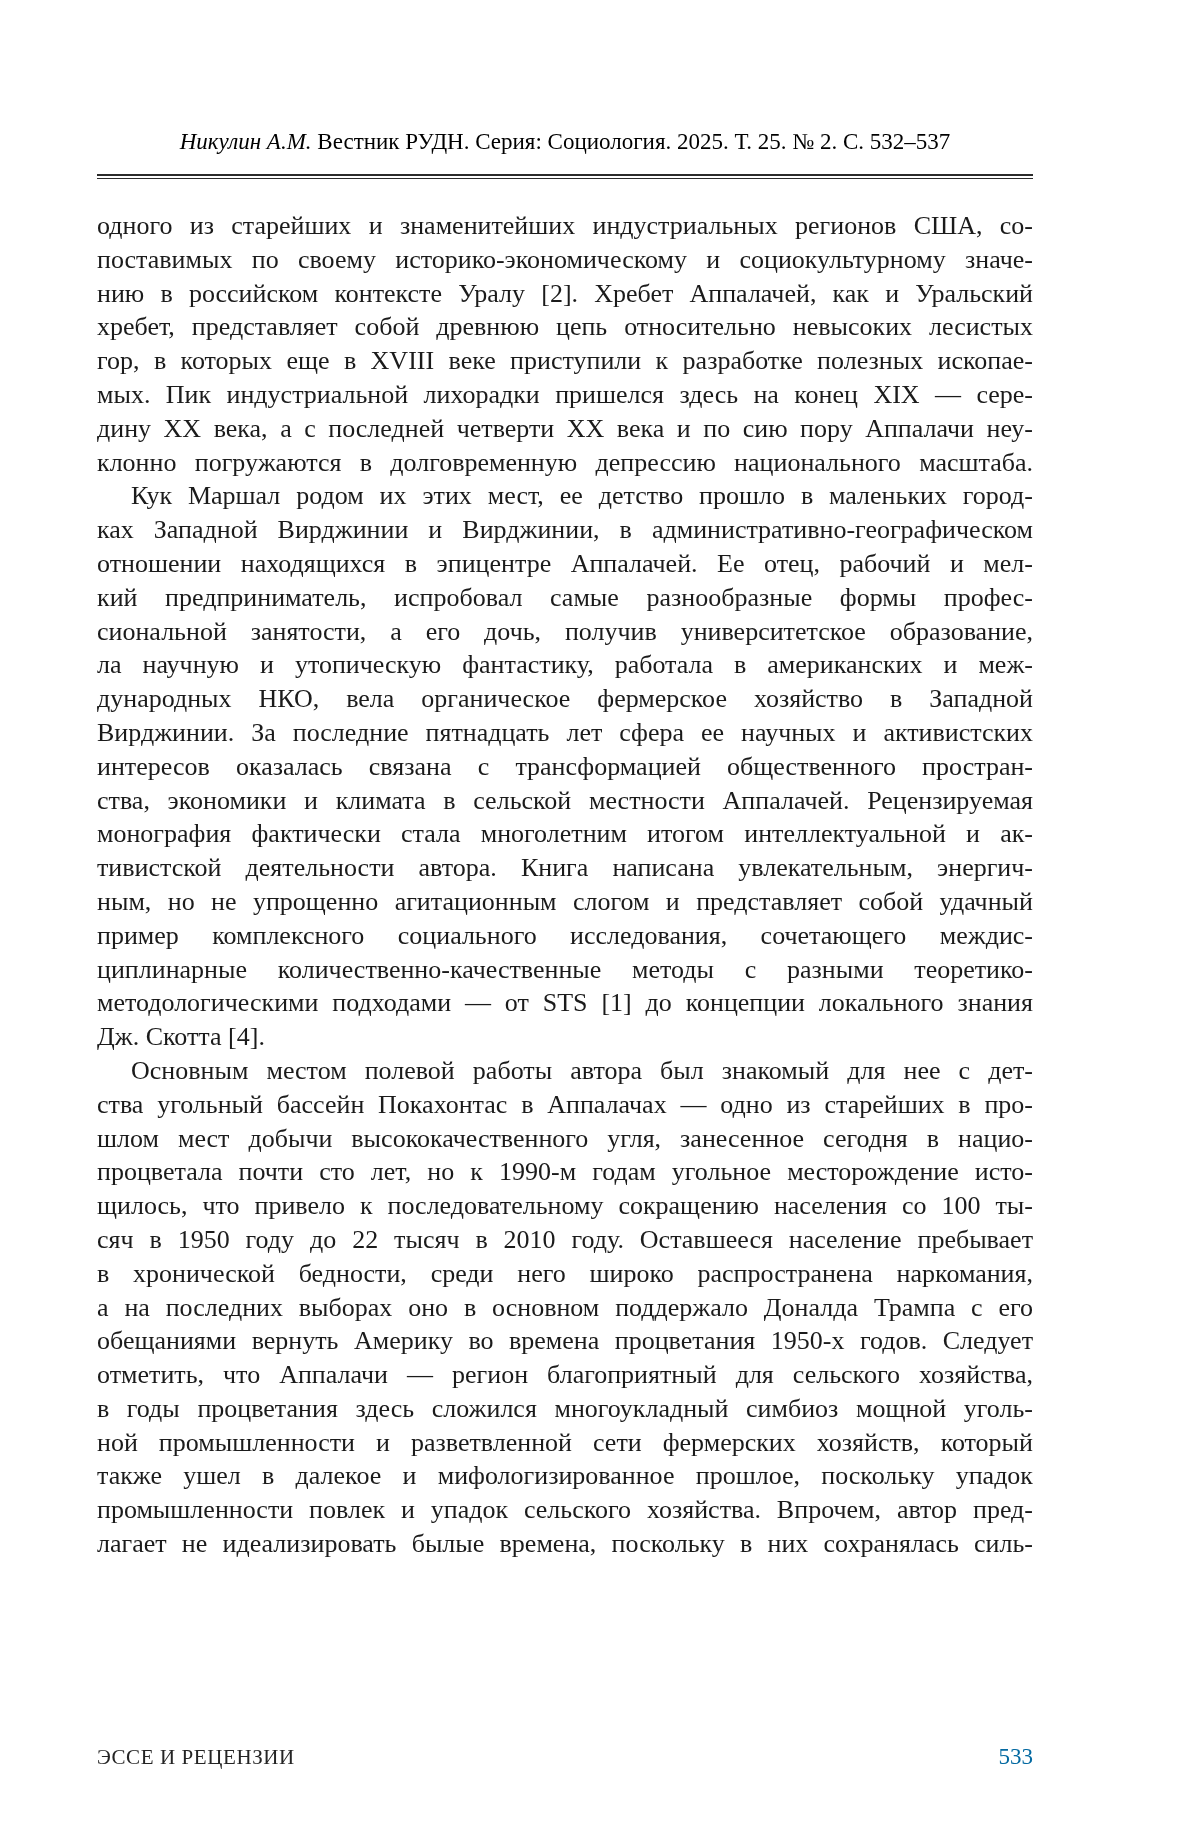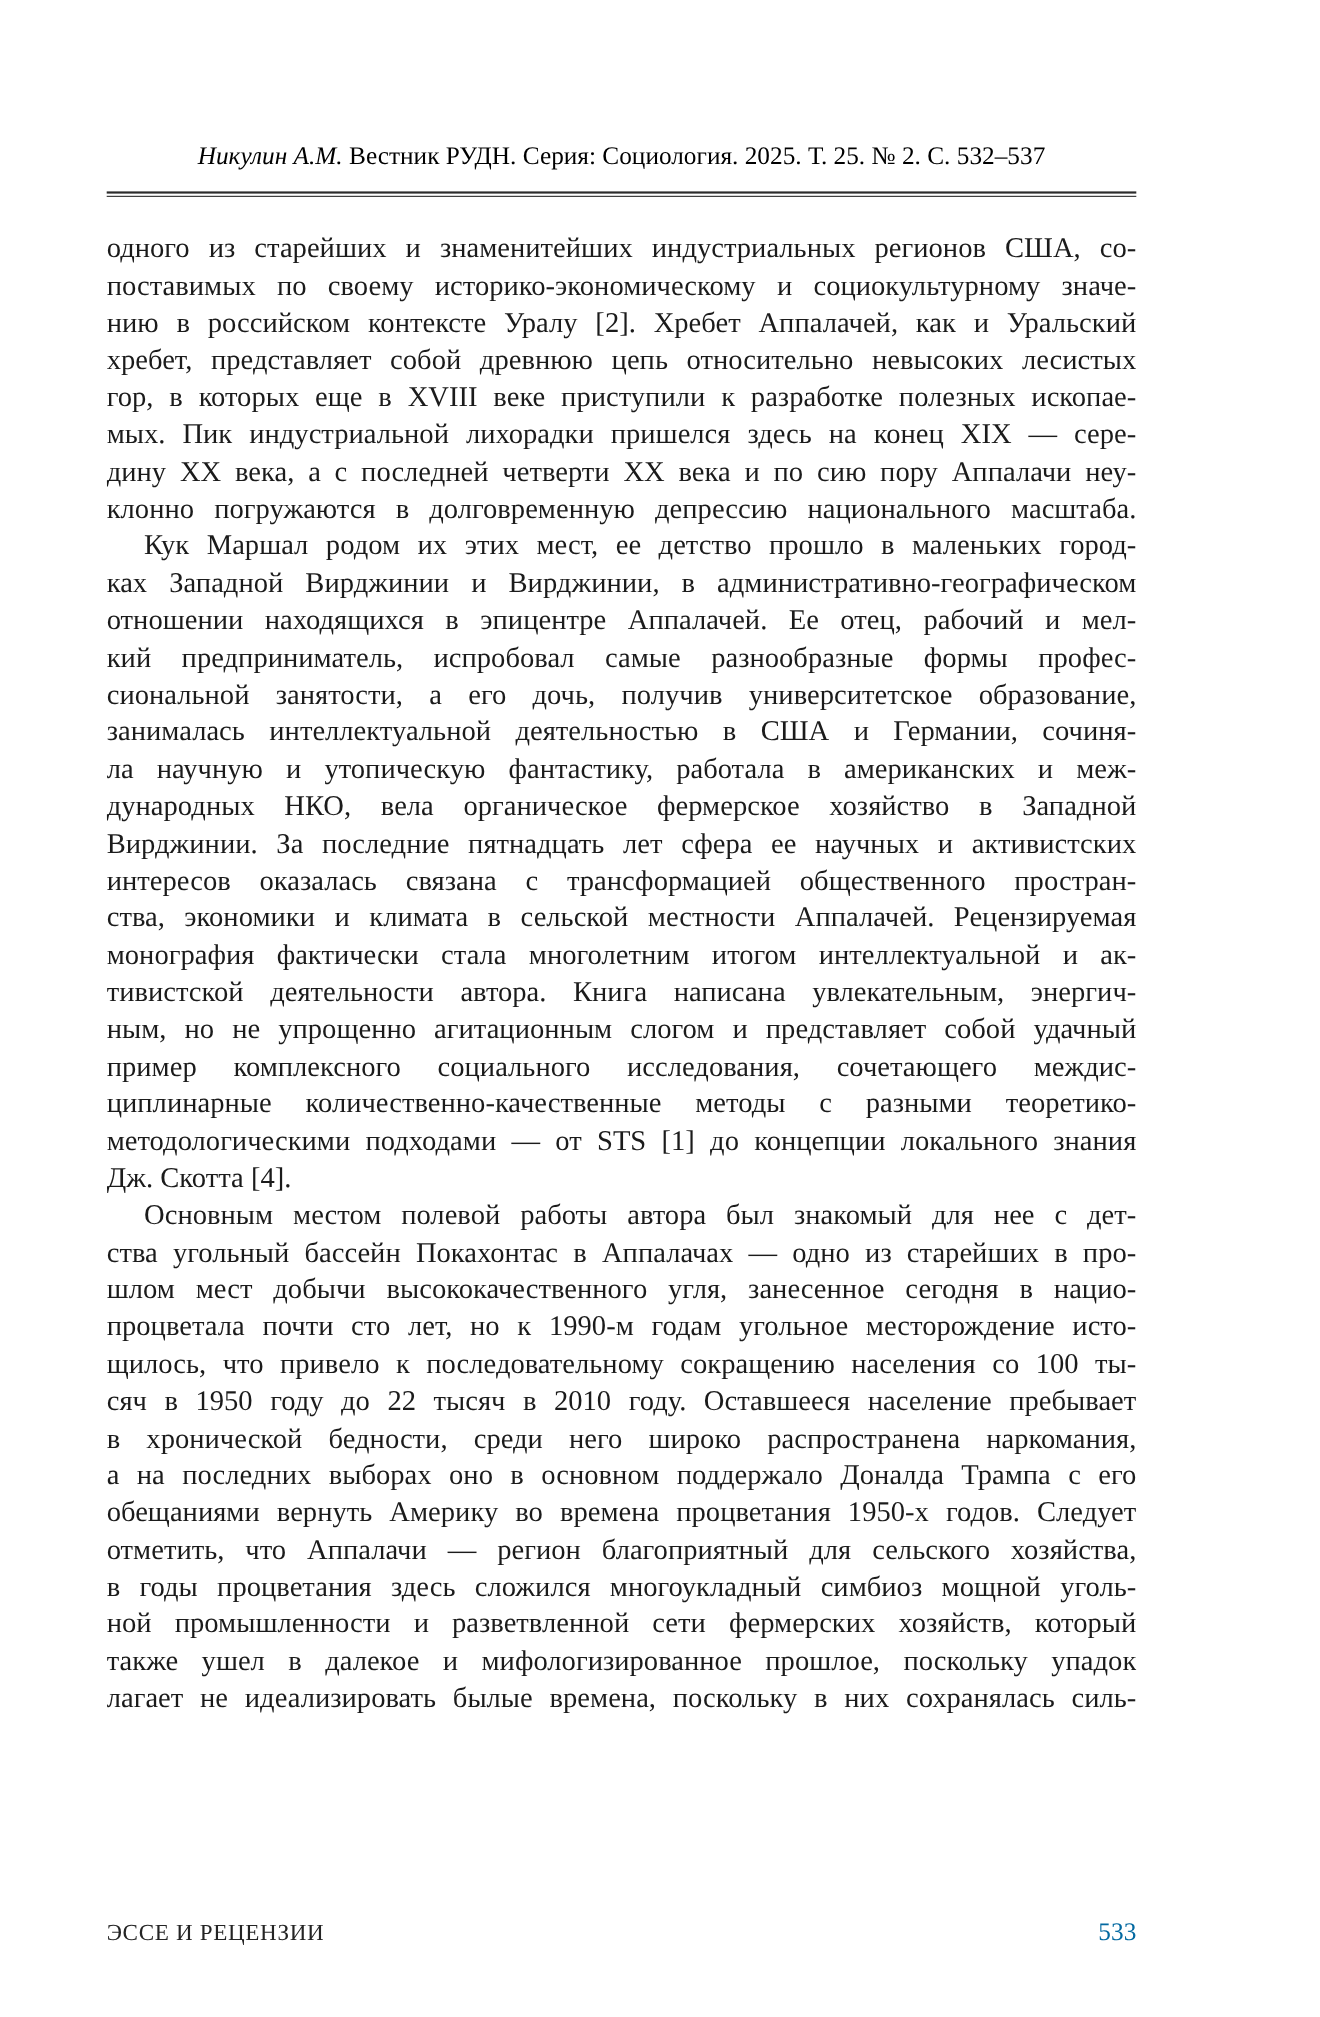--- a/index.html
+++ b/index.html
@@ -95,21 +95,20 @@
       <div class="line">хребет, представляет собой древнюю цепь относительно невысоких лесистых</div>
       <div class="line">гор, в которых еще в XVIII веке приступили к разработке полезных ископае-</div>
       <div class="line">мых. Пик индустриальной лихорадки пришелся здесь на конец XIX — сере-</div>
       <div class="line">дину XX века, а с последней четверти XX века и по сию пору Аппалачи неу-</div>
       <div class="line">клонно погружаются в долговременную депрессию национального масштаба.</div>
       <div class="line indent">Кук Маршал родом их этих мест, ее детство прошло в маленьких город-</div>
       <div class="line">ках Западной Вирджинии и Вирджинии, в административно-географическом</div>
       <div class="line">отношении находящихся в эпицентре Аппалачей. Ее отец, рабочий и мел-</div>
       <div class="line">кий предприниматель, испробовал самые разнообразные формы профес-</div>
       <div class="line">сиональной занятости, а его дочь, получив университетское образование,</div>
-      <div class="line">занималась интеллектуальной деятельностью в США и Германии, сочиня-</div>
       <div class="line">ла научную и утопическую фантастику, работала в американских и меж-</div>
       <div class="line">дународных НКО, вела органическое фермерское хозяйство в Западной</div>
       <div class="line">Вирджинии. За последние пятнадцать лет сфера ее научных и активистских</div>
       <div class="line">интересов оказалась связана с трансформацией общественного простран-</div>
       <div class="line">ства, экономики и климата в сельской местности Аппалачей. Рецензируемая</div>
       <div class="line">монография фактически стала многолетним итогом интеллектуальной и ак-</div>
       <div class="line">тивистской деятельности автора. Книга написана увлекательным, энергич-</div>
       <div class="line">ным, но не упрощенно агитационным слогом и представляет собой удачный</div>
       <div class="line">пример комплексного социального исследования, сочетающего междис-</div>
       <div class="line">циплинарные количественно-качественные методы с разными теоретико-</div>
@@ -121,20 +120,21 @@
       <div class="line">процветала почти сто лет, но к 1990-м годам угольное месторождение исто-</div>
       <div class="line">щилось, что привело к последовательному сокращению населения со 100 ты-</div>
       <div class="line">сяч в 1950 году до 22 тысяч в 2010 году. Оставшееся население пребывает</div>
       <div class="line">в хронической бедности, среди него широко распространена наркомания,</div>
       <div class="line">а на последних выборах оно в основном поддержало Доналда Трампа с его</div>
       <div class="line">обещаниями вернуть Америку во времена процветания 1950-х годов. Следует</div>
       <div class="line">отметить, что Аппалачи — регион благоприятный для сельского хозяйства,</div>
       <div class="line">в годы процветания здесь сложился многоукладный симбиоз мощной уголь-</div>
       <div class="line">ной промышленности и разветвленной сети фермерских хозяйств, который</div>
       <div class="line">также ушел в далекое и мифологизированное прошлое, поскольку упадок</div>
+      <div class="line">промышленности повлек и упадок сельского хозяйства. Впрочем, автор пред-</div>
       <div class="line">лагает не идеализировать былые времена, поскольку в них сохранялась силь-</div>
     </div>
 
   <div class="footer">
     <span class="section">ЭССЕ И РЕЦЕНЗИИ</span>
     <span class="pagenum">533</span>
   </div>
 
 </div>
 

